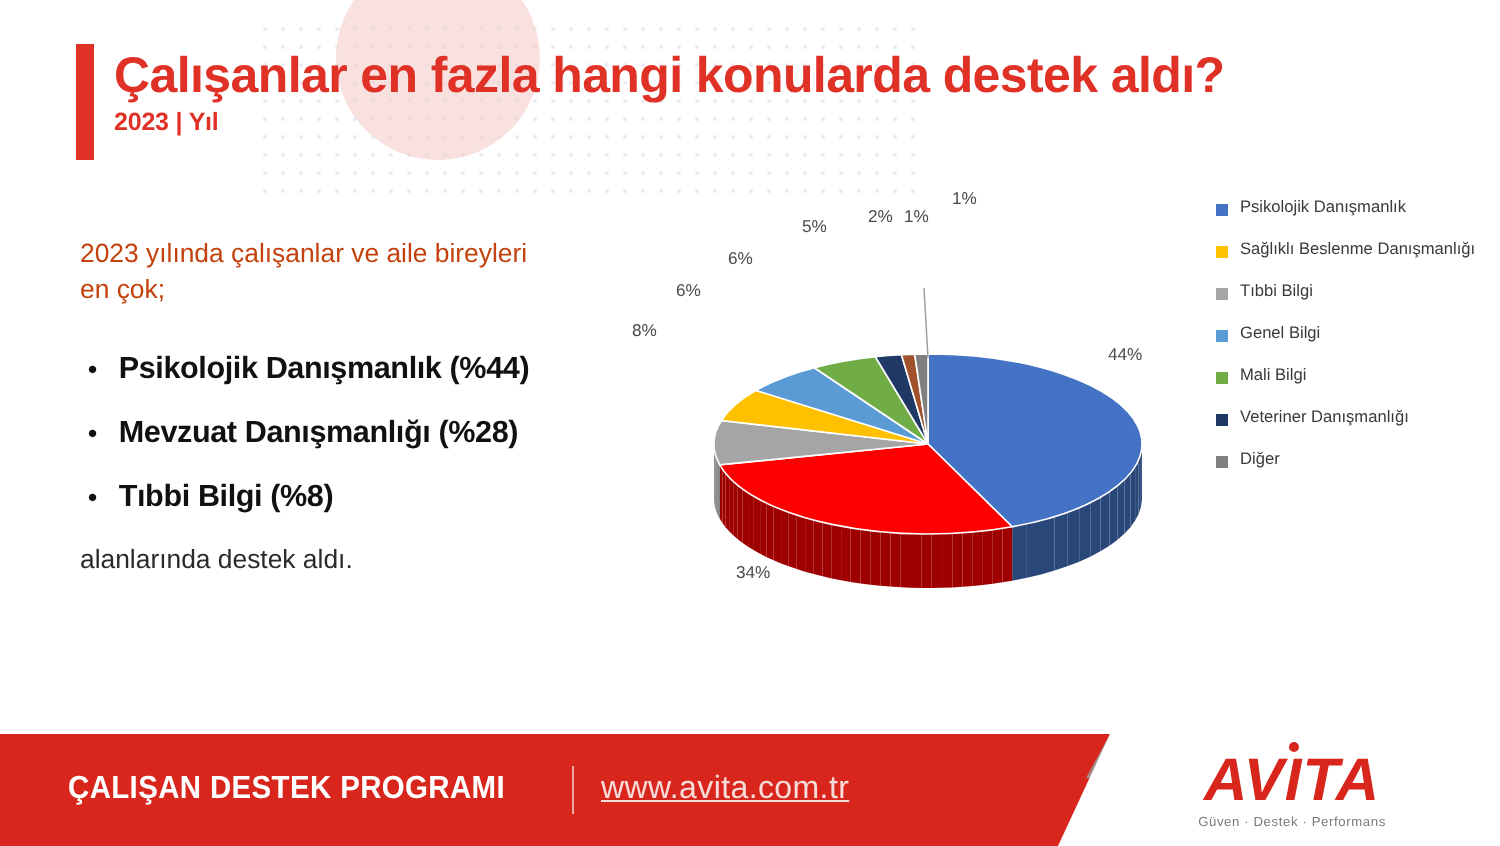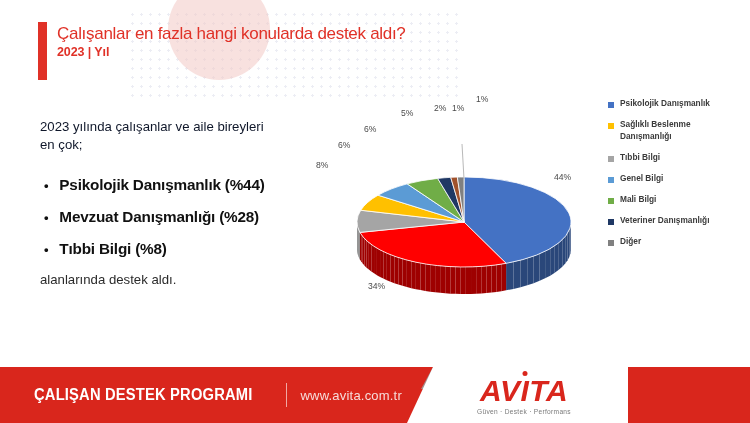--- a/index.html
+++ b/index.html
@@ -26,36 +26,36 @@
   }
   #title-bar {
     position:absolute; left:38px; top:22px; width:9px; height:58px;
     background:#e03127;
   }
 
   
   #header { position:absolute; left:57px; top:24px; }
   #page-title {
     color:#e03127;
-    font-size:17px;
-    font-weight:normal;
+    font-size:25px;
+    font-weight:bold;
     letter-spacing:-.3px;
     white-space:nowrap;
   }
   #page-subtitle {
     color:#e03127;
     font-size:12.5px;
     font-weight:bold;
     margin-top:1px;
     letter-spacing:-.1px;
   }
 
   
   #left-copy { position:absolute; left:40px; top:118px; width:300px; }
-  .intro-line { color:#0f172a; font-size:13.2px; line-height:18px; }
+  .intro-line { color:#c2410c; font-size:13.2px; line-height:18px; }
   #bullet-list { list-style:none; margin:22px 0 0 4px; }
   #bullet-list li {
     display:flex; align-items:baseline; gap:11px;
     font-size:15.3px; font-weight:bold; color:#111;
     margin-bottom:14px; letter-spacing:-.2px;
   }
   .bullet-dot { font-size:13px; line-height:1; color:#111; }
   #closing-line { color:#2a2a2a; font-size:13.2px; }
 
   
@@ -63,26 +63,26 @@
   #pie-svg { position:absolute; left:0; top:0; }
   .pct-label {
     position:absolute;
     font-size:8.6px;
     color:#4a4a4a;
     white-space:nowrap;
   }
 
   
   #legend { position:absolute; left:608px; top:98px; width:136px; }
-  .legend-item { display:flex; align-items:flex-start; gap:6px; margin-bottom:9.5px;font-weight:bold; }
+  .legend-item { display:flex; align-items:flex-start; gap:6px; margin-bottom:9.5px; }
   .legend-swatch { width:6px; height:6px; flex:0 0 6px; margin-top:4px; }
   .legend-label { font-size:8.3px; color:#3a3a3a; line-height:11.5px; }
 
   
-  #footer { position:absolute; left:0; bottom:0; width:628px; height:56px; }
+  #footer { position:absolute; left:0; bottom:0; width:750px; height:56px; }
   #footer-bar {
     position:absolute; left:0; bottom:0; width:750px; height:56px;
     background:#d9261c;
   }
   #footer-notch {
     position:absolute; right:0; bottom:0; width:195px; height:56px;
     background:#ffffff;
   }
   #footer-notch-tri {
     position:absolute; right:195px; bottom:0; width:0; height:0;
@@ -97,21 +97,21 @@
   }
   #footer-text-wrap {
     position:absolute; left:34px; bottom:0; height:56px;
     display:flex; align-items:center; gap:14px;
   }
   #footer-title {
     color:#ffffff; font-size:16px; font-weight:bold;
     letter-spacing:.2px; transform:scaleX(.92); transform-origin:left center;
   }
   #footer-divider { width:1px; height:24px; background:rgba(255,255,255,.6); }
-  #footer-url { color:#f7dcda; font-size:13px; letter-spacing:.2px; }
+  #footer-url { color:#f7dcda; font-size:16px; letter-spacing:.2px;text-decoration:underline; }
 
   #logo-wrap {
     position:absolute; right:20px; bottom:8px;
     text-align:center; width:168px;
   }
   #logo-word {
     color:#d9261c; font-size:30px; font-weight:bold;
     letter-spacing:.5px; line-height:30px;font-style:italic;
   }
   #logo-word .dot-i { position:relative; }

